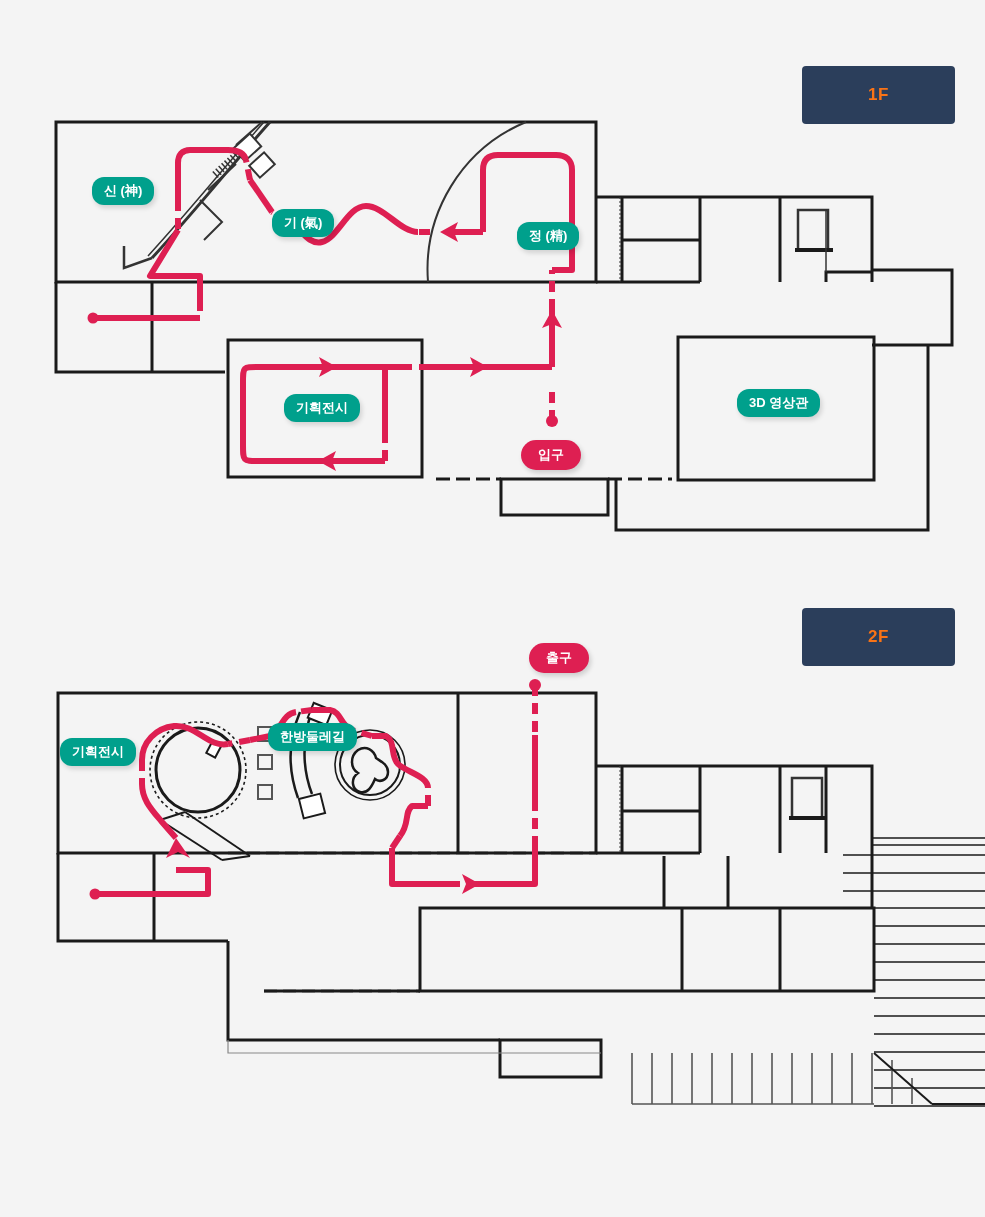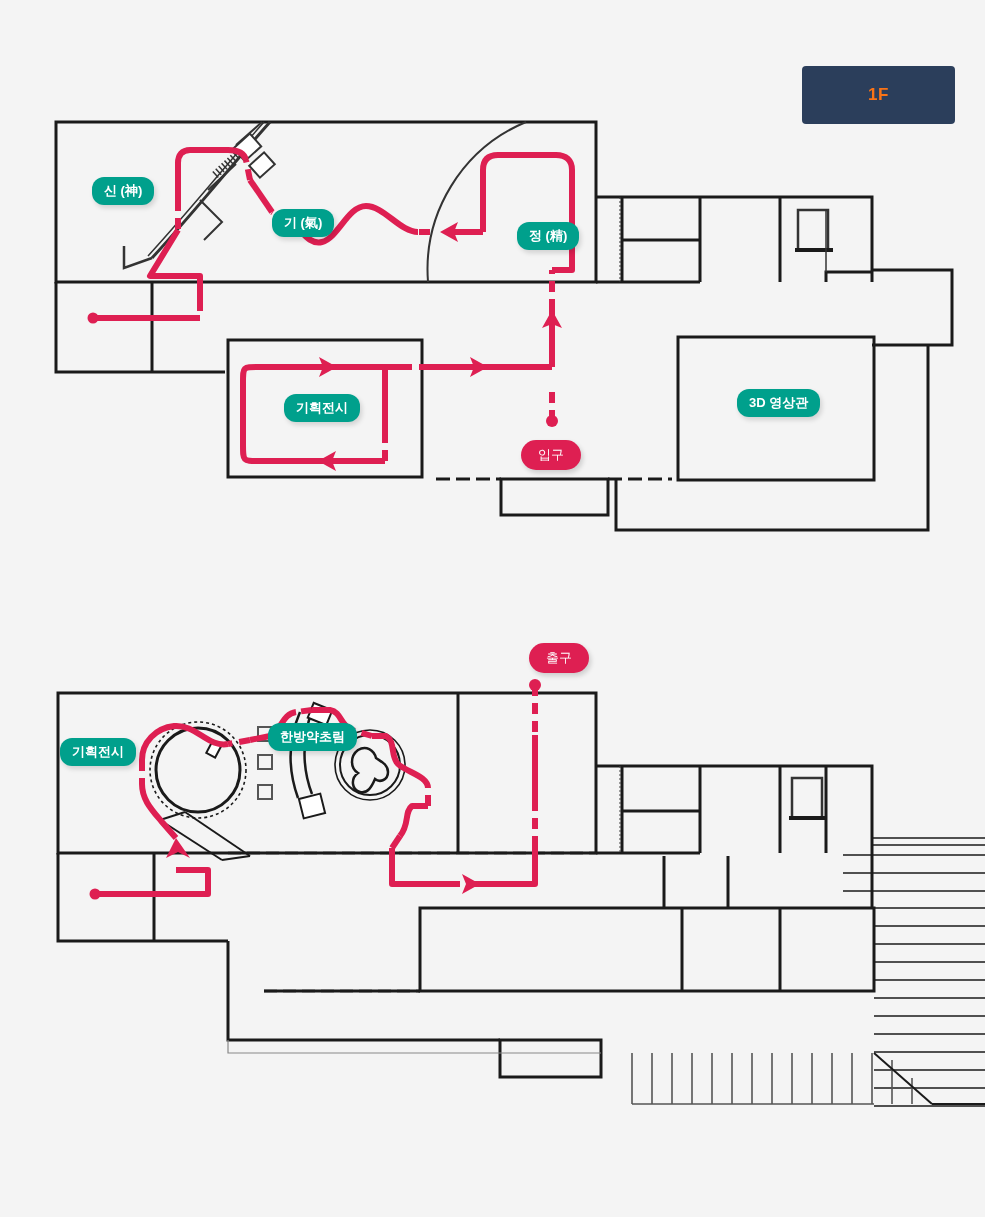--- a/index.html
+++ b/index.html
@@ -43,21 +43,21 @@
     display:flex;align-items:center;justify-content:center;
     height:15px;
   }
   
   .point-marker{
     position:absolute;
     background:#de1f52;
     color:#ffffff;
     border-radius:16px;
     font-size:13px;
-    font-weight:normal;
+    font-weight:bold;
     padding:7px 17px 8px 17px;
     white-space:nowrap;
     box-shadow:2px 3px 5px rgba(0,0,0,.16);
     line-height:1;
     display:flex;align-items:center;justify-content:center;
     height:15px;
   }
 </style>
 </head>
 <body>
@@ -311,19 +311,20 @@
     </g>
 
     <g fill="#de1f52" stroke="none">
 
       <polygon points="480,884 462,874 466,884 462,894"></polygon>
 
       <polygon points="176,838 166,858 178,852 190,858"></polygon>
     </g>
   </svg>
 
+  <div class="floor-badge" id="badge2f">2F</div>
 
   <div class="room-label" style="left:60px;top:738px;">기획전시</div>
-  <div class="room-label" style="left:268px;top:723px;">한방약초림</div>
+  <div class="room-label" style="left:268px;top:723px;">한방둘레길</div>
 
   <div class="point-marker" style="left:529px;top:643px;">출구</div>
 
 </div>
 
 </body></html>

